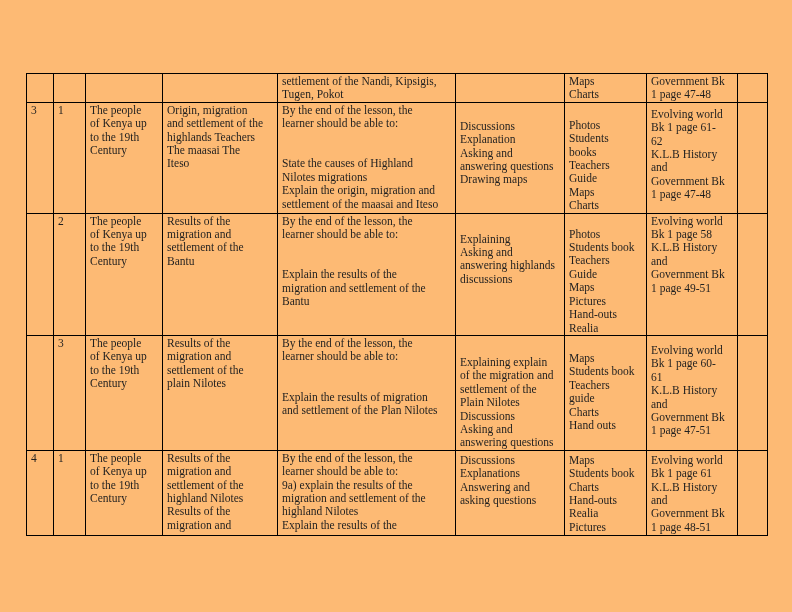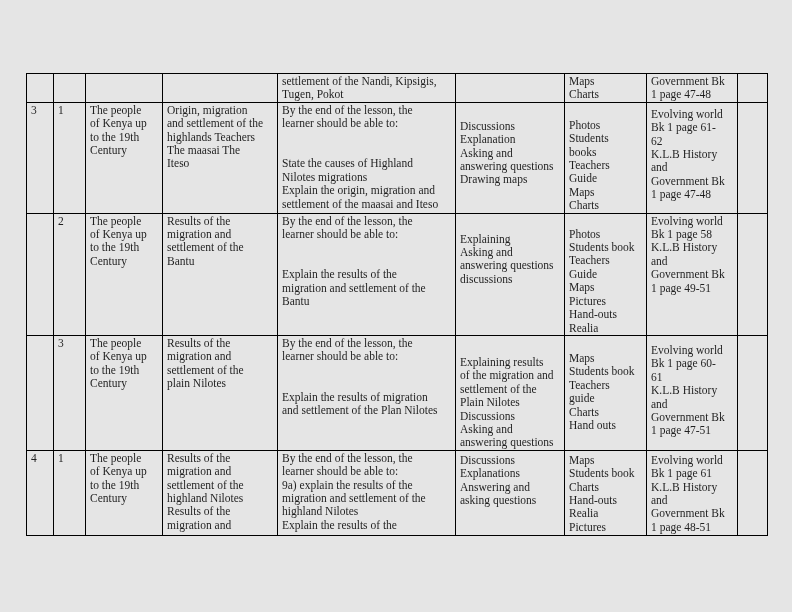--- a/index.html
+++ b/index.html
@@ -4,21 +4,21 @@
 <style>
   html, body {
     margin: 0;
     padding: 0;
     background: #ffffff;
   }
   .page {
     position: relative;
     width: 792px;
     height: 612px;
-    background: #e5e5e5;
+    background: #fdba74;
     overflow: hidden;
     font-family: "Liberation Serif", "DejaVu Serif", serif;
     color: #1f1f1f;
   }
   table.sow {
     position: absolute;
     left: 26px;
     top: 73px;
     width: 741px;
     border-collapse: collapse;
@@ -133,21 +133,21 @@
 Bantu</td>
         <td>By the end of the lesson, the
 learner should be able to:
 
 
 Explain the results of the
 migration and settlement of the
 Bantu</td>
         <td class="pt19">Explaining
 Asking and
-answering questions
+answering highlands
 discussions</td>
         <td class="pt14">Photos
 Students book
 Teachers
 Guide
 Maps
 Pictures
 Hand-outs
 Realia</td>
         <td>Evolving world
@@ -168,21 +168,21 @@
         <td>Results of the
 migration and
 settlement of the
 plain Nilotes</td>
         <td>By the end of the lesson, the
 learner should be able to:
 
 
 Explain the results of migration
 and settlement of the Plan Nilotes</td>
-        <td class="pt20">Explaining results
+        <td class="pt20">Explaining explain
 of the migration and
 settlement of the
 Plain Nilotes
 Discussions
 Asking and
 answering questions</td>
         <td class="pt16">Maps
 Students book
 Teachers
 guide

